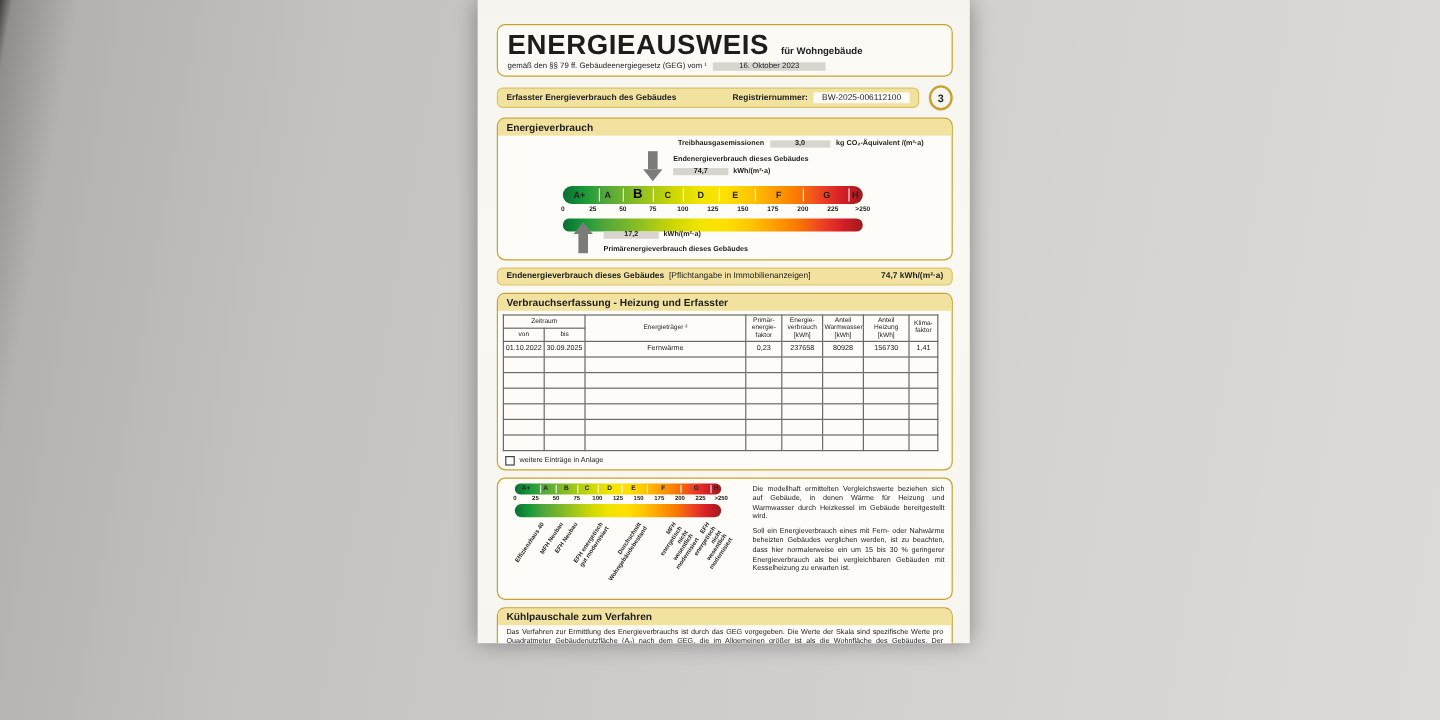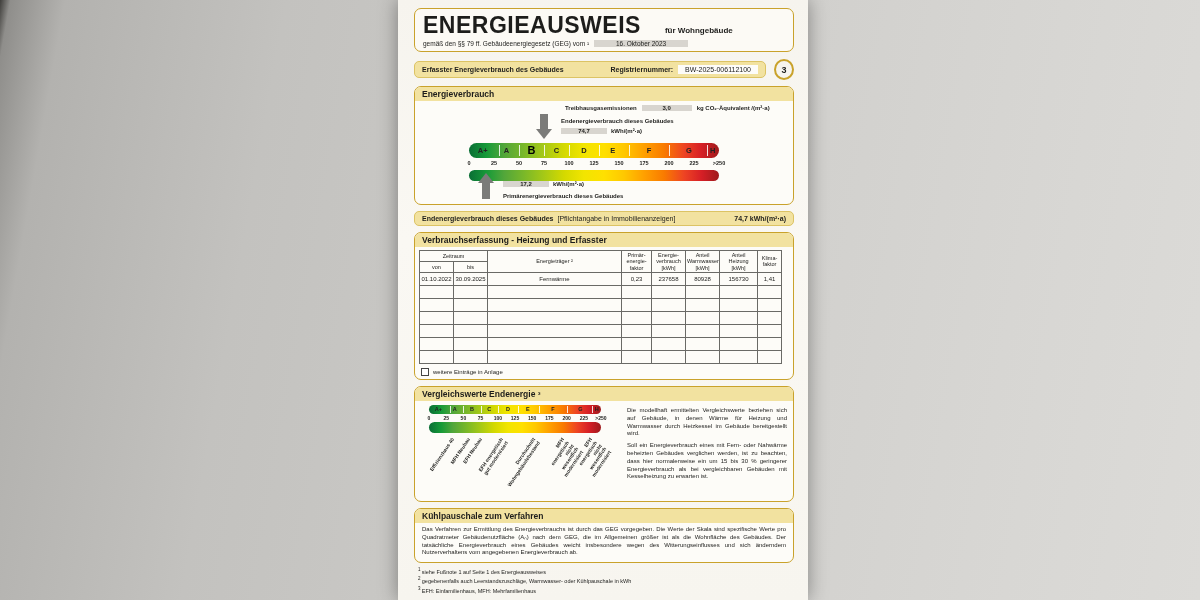--- a/index.html
+++ b/index.html
@@ -2,34 +2,34 @@
 <html><head>
 <meta charset="utf-8">
 <style>
   html,body{margin:0;padding:0;}
   body{
     width:1200px;height:600px;overflow:hidden;
     font-family:"Liberation Sans",sans-serif;color:#1d1d1b;
     background:linear-gradient(100deg,#3f3e3b 0%,#8f8e8b 0.8%,#b3b2af 5%,#c3c2bf 22%,#cbcac7 45%,#d2d1ce 65%,#d8d7d4 85%,#dcdbd8 100%);
   }
   .page{
-    position:absolute;left:398px;top:0;width:410px;height:600px;box-sizing:border-box;
+    position:absolute;left:398px;top:0;width:410px;height:536px;box-sizing:border-box;
     background:linear-gradient(180deg,#f6f4ee 0%,#faf8f3 40%,#f7f5ef 100%);
     box-shadow:0 0 18px rgba(0,0,0,.38);
-    padding:8px 14px 0 16px;overflow:hidden;
+    padding:20px 14px 0 16px;overflow:hidden;
   }
   .gold{border:1.6px solid #c9a22b;border-radius:7px;}
   .strip{background:#f2e2a0;}
   .b{font-weight:bold;}
   .gray-box{background:#d8d5cf;padding:0 8px;font-weight:bold;display:inline-block;text-align:center;}
   
   .hdr-box{padding:3px 8px 4px 8px;background:#fcfaf5;}
   .hdr-row{display:flex;align-items:baseline;gap:10px;}
   .hdr-title{font-size:23px;font-weight:bold;letter-spacing:.5px;}
-  .hdr-sub{font-size:8px;font-weight:bold;margin-left:14px;}
+  .hdr-sub{font-size:8px;font-weight:bold;}
   .hdr-law{font-size:6.5px;margin-top:1px;display:flex;align-items:center;gap:5px;}
   .hdr-law .gray-box{font-weight:normal;font-size:6.5px;min-width:78px;}
   
   .reg-row{display:flex;align-items:center;margin-top:7px;gap:8px;}
   .reg-band{flex:0 0 352px;border:1px solid #dcc364;border-radius:5px;
     display:flex;align-items:center;font-size:7px;padding:3px 7px;box-sizing:border-box;}
   .reg-lab{margin-left:auto;margin-right:5px;}
   .white-box{background:#fdfcf9;padding:1px 7px;font-size:7px;}
   .badge{width:17px;height:17px;border-radius:50%;border:2.5px solid #c9a22b;background:#f6f4ef;
     font-size:9px;font-weight:bold;display:flex;align-items:center;justify-content:center;}
@@ -293,21 +293,20 @@
           </tr>
         </tbody>
     </table>
     <div class="chk-row">
       <span class="chk"></span>
       <span>weitere Einträge in Anlage</span>
     </div>
   </div>
 
   <div class="sec gold">
-    <div class="sec-title">Vergleichswerte Endenergie ³</div>
     <div class="vg-body">
       <div class="vg-left">
         <div class="letters2 egrad" id="letters2">
             <span class="sl2" style="left: 5.5%;">A+</span>
             <span class="sl2" style="left: 15%;">A</span>
             <span class="sl2 cur" style="left: 25%;">B</span>
             <span class="sl2" style="left: 35%;">C</span>
             <span class="sl2" style="left: 46%;">D</span>
             <span class="sl2" style="left: 57.5%;">E</span>
             <span class="sl2" style="left: 72%;">F</span>

